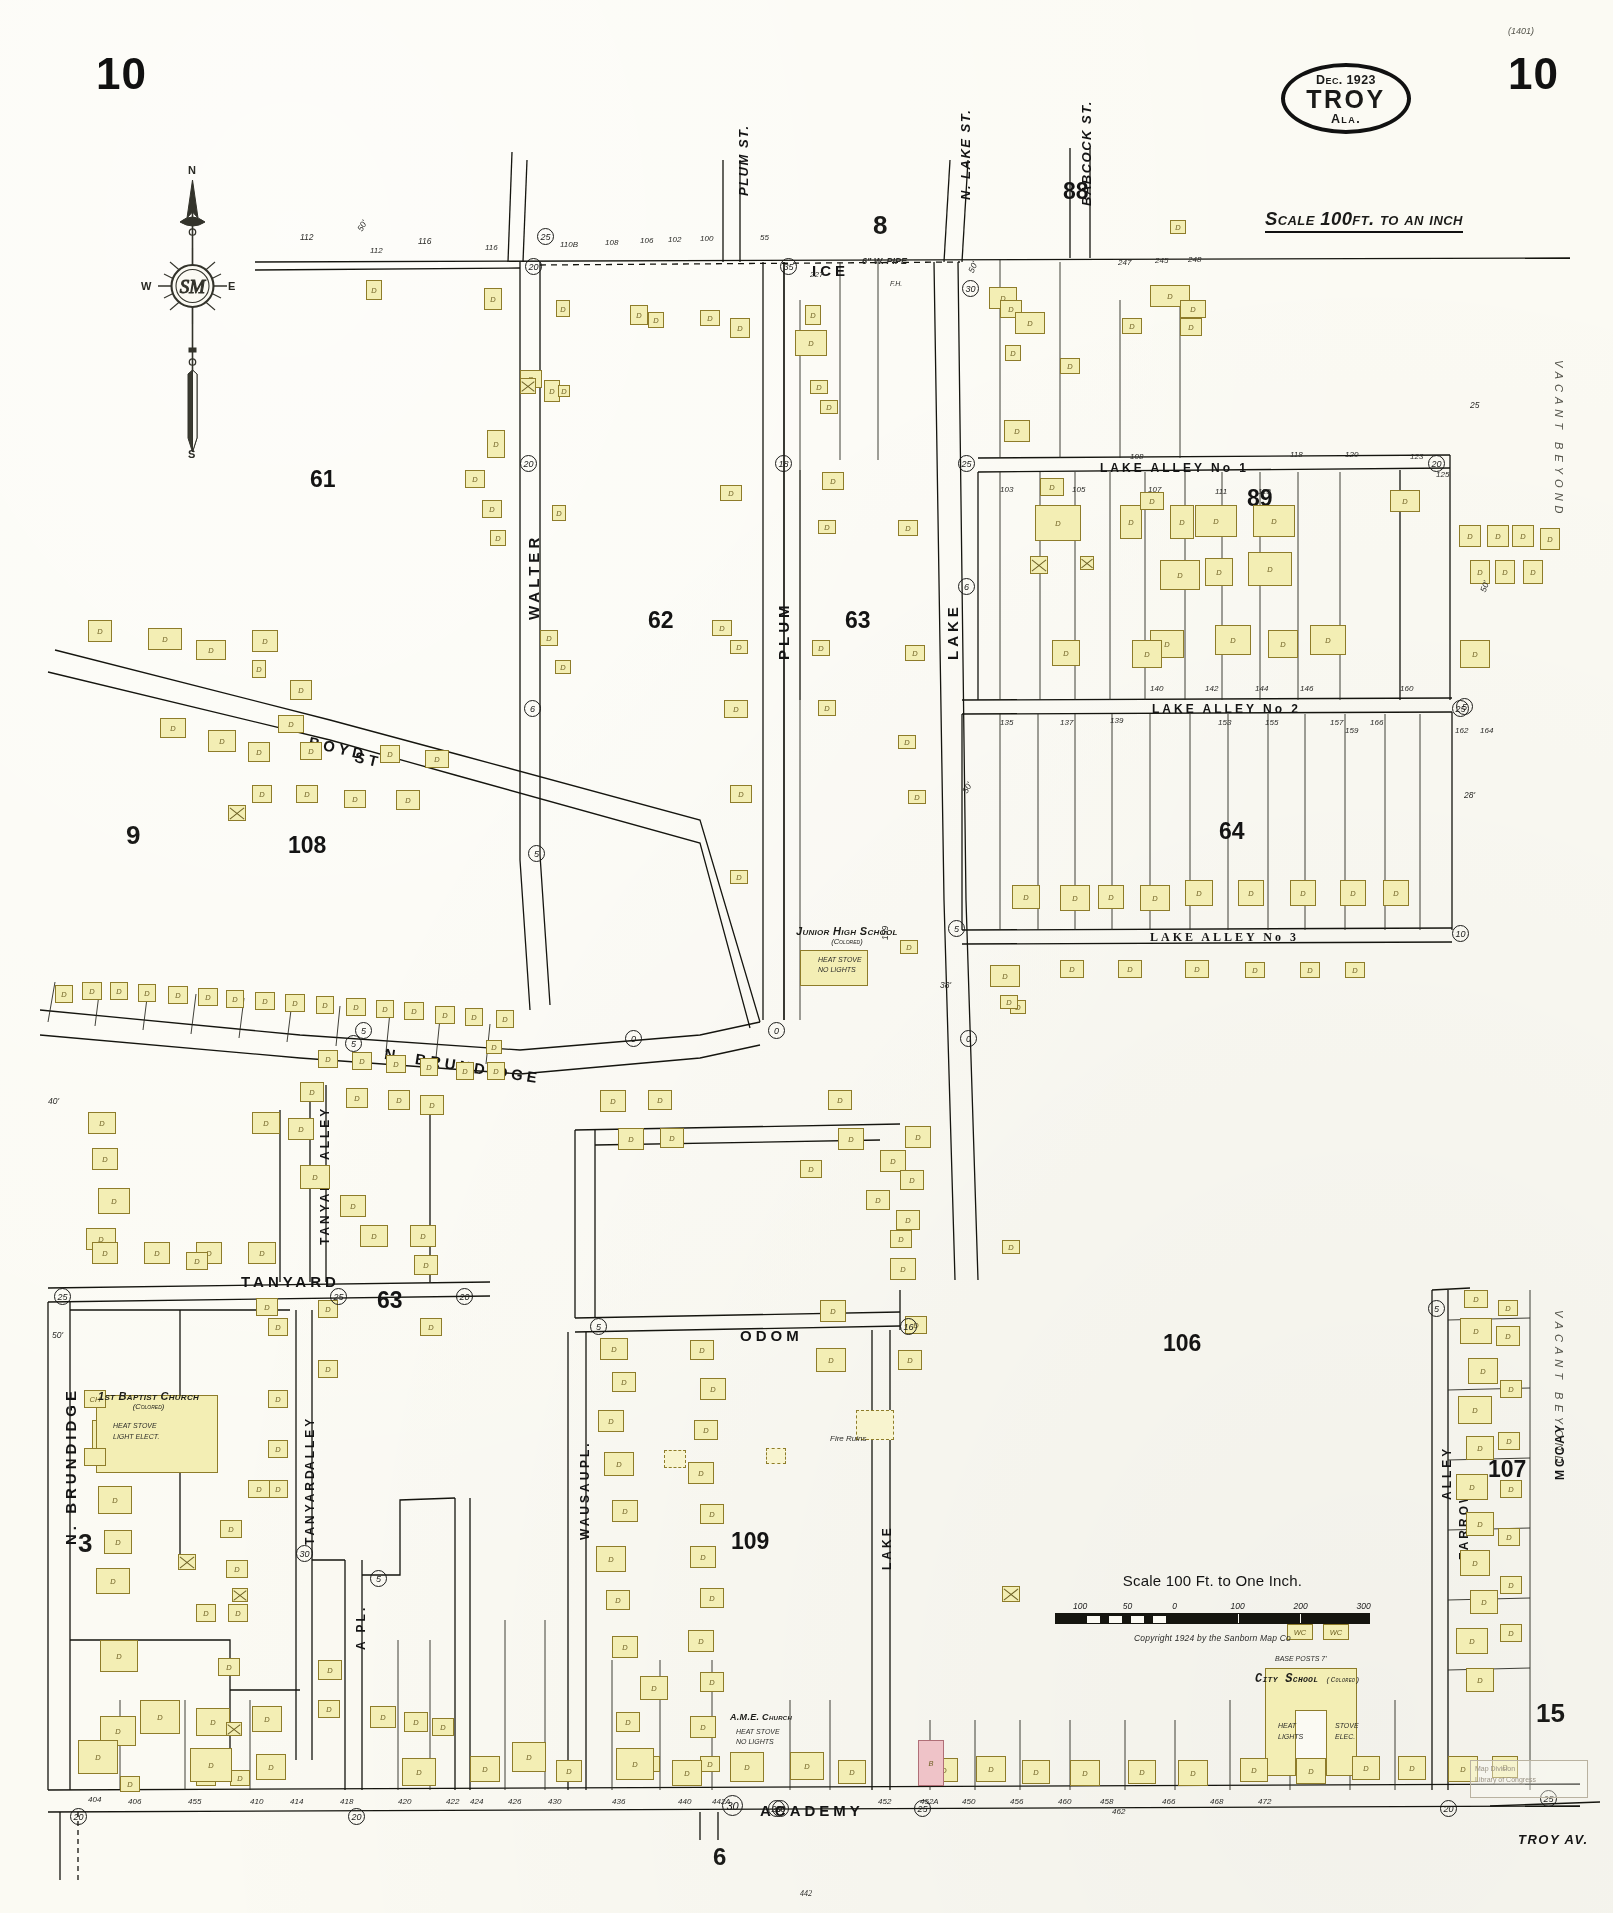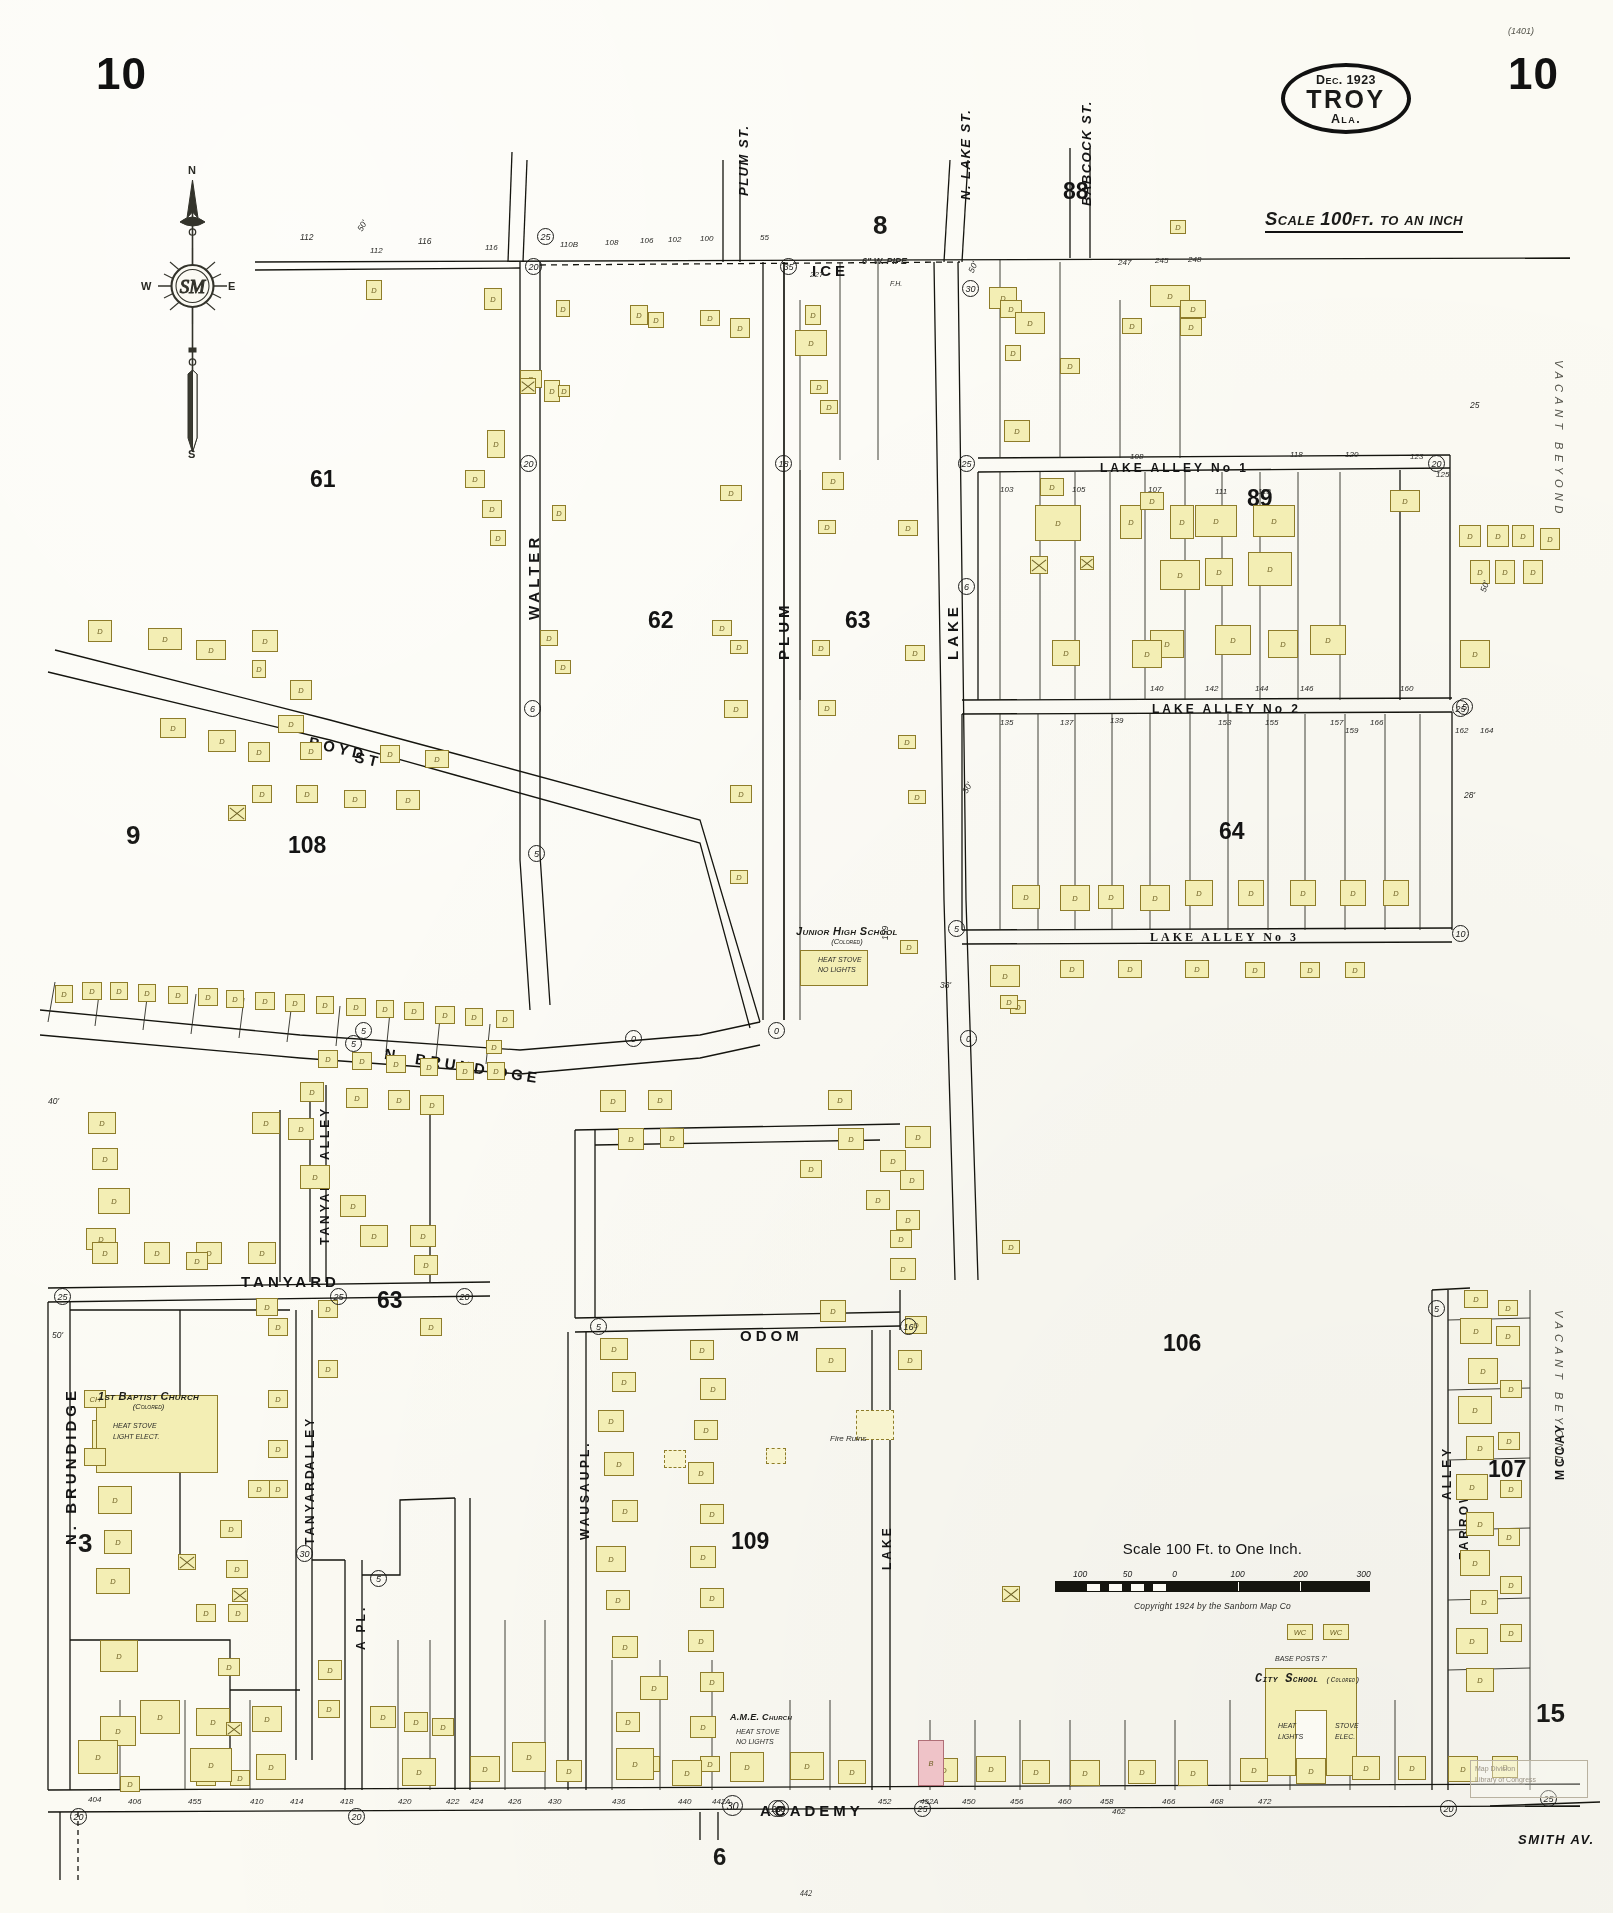--- a/index.html
+++ b/index.html
@@ -81,21 +81,21 @@
   .splabel{position:absolute;font-size:11px;font-style:italic;font-weight:700;
     color:#1c1c18;white-space:nowrap;font-variant:small-caps;letter-spacing:.3px;}
   .splabel .sub{display:block;font-size:7.5px;font-weight:400;text-align:center;
     letter-spacing:0;}
   .noteline{position:absolute;font-size:7px;font-style:italic;color:#2b2b28;
     white-space:nowrap;}
 
   
   #scalebar{position:absolute;left:1055px;top:1540px;width:315px;}
   #scalebar .sb-title{text-align:center;font-size:15px;letter-spacing:.2px;
-    margin-bottom:12px;color:#141414;}
+    margin-bottom:12px;color:#141414;margin-top:32px;}
   #scalebar .sb-ticks{position:relative;height:12px;}
   #scalebar .sb-ticks span{position:absolute;font-size:8.5px;font-style:italic;
     transform:translateX(-50%);color:#222;}
   #scalebar .sb-bar{position:relative;height:11px;border:1.2px solid #15150f;
     background:#15150f;box-sizing:border-box;}
   #scalebar .sb-bar .white{position:absolute;top:2px;height:7px;background:#fbfaf3;}
   #scalebar .sb-bar .seg{position:absolute;top:0;bottom:0;width:1.2px;background:#fbfaf3;}
   #scalebar .sb-copy{margin-top:9px;text-align:center;font-size:8.5px;
     font-style:italic;color:#2b2b28;letter-spacing:.2px;}
 
@@ -392,21 +392,21 @@
       <div class="street " style="left: 62px; top: 1545px; transform-origin: 0px 0px; transform: rotate(-90deg);">N. BRUNDIDGE</div>
       <div class="street " style="left: 740px; top: 1327px;">ODOM</div>
       <div class="street sm" style="left: 578px; top: 1540px; transform-origin: 0px 0px; transform: rotate(-90deg);">WAUSAU</div>
       <div class="street sm" style="left: 578px; top: 1468px; transform-origin: 0px 0px; transform: rotate(-90deg);">PL.</div>
       <div class="street sm" style="left: 880px; top: 1570px; transform-origin: 0px 0px; transform: rotate(-90deg);">LAKE</div>
       <div class="street sm" style="left: 354px; top: 1650px; transform-origin: 0px 0px; transform: rotate(-90deg);">A  PL.</div>
       <div class="street sm" style="left: 1440px; top: 1500px; transform-origin: 0px 0px; transform: rotate(-90deg);">ALLEY</div>
       <div class="street sm" style="left: 1457px; top: 1560px; transform-origin: 0px 0px; transform: rotate(-90deg);">FARROWE</div>
       <div class="street sm" style="left: 1553px; top: 1480px; transform-origin: 0px 0px; transform: rotate(-90deg);">MCCAY</div>
       <div class="street " style="left: 760px; top: 1802px;">ACADEMY</div>
-      <div class="street it" style="left: 1518px; top: 1832px;">SMITH AV.</div>
+      <div class="street it" style="left: 1518px; top: 1832px;">TROY AV.</div>
     </div>
 
   <div id="block-layer">
       <div class="blocknum" style="left: 1063px; top: 178px;">88</div>
       <div class="blocknum" style="left: 1247px; top: 485px;">89</div>
       <div class="blocknum" style="left: 310px; top: 466px;">61</div>
       <div class="blocknum" style="left: 648px; top: 607px;">62</div>
       <div class="blocknum" style="left: 845px; top: 607px;">63</div>
       <div class="blocknum" style="left: 1219px; top: 818px;">64</div>
       <div class="blocknum" style="left: 288px; top: 832px;">108</div>

